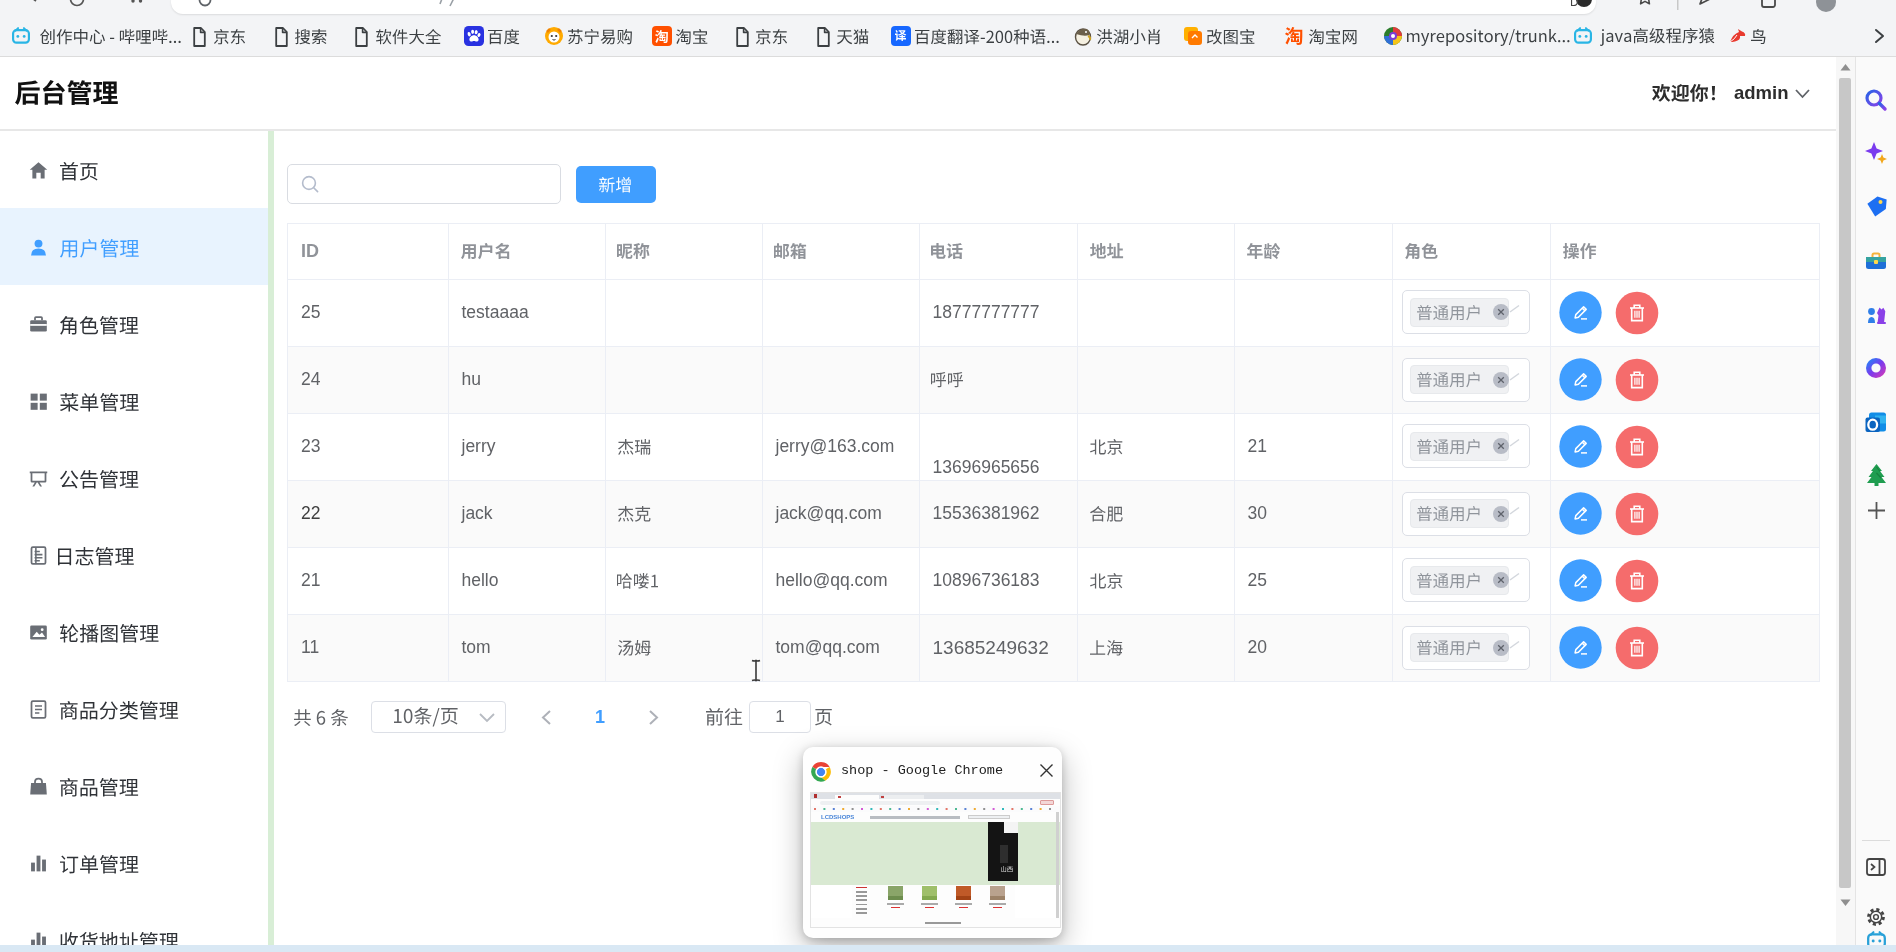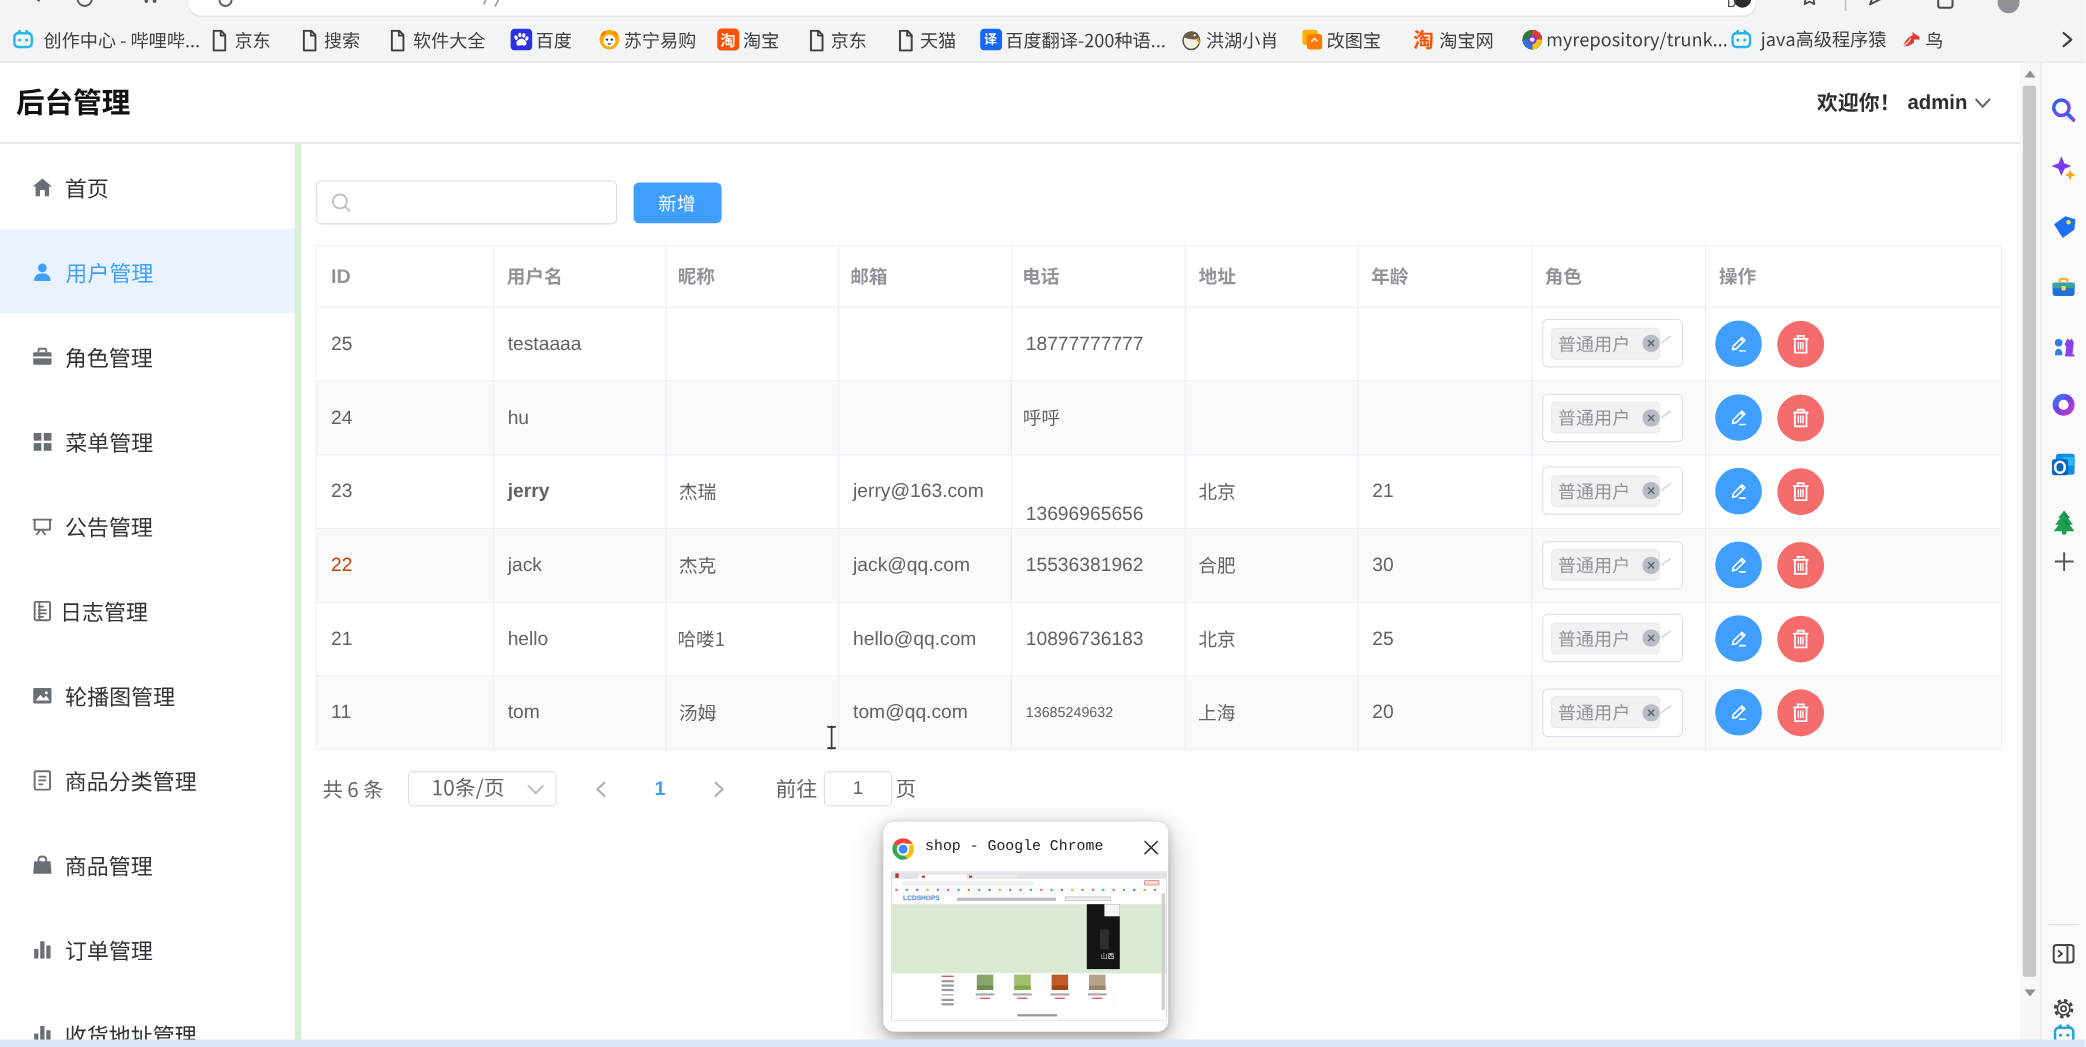--- a/index.html
+++ b/index.html
@@ -369,21 +369,21 @@
     <svg class="abs" style="left:1615px;top:358px" width="44" height="44" viewBox="0 0 44 44">
 <circle cx="22" cy="22" r="21.3" fill="#f56c6c"></circle>
 <g stroke="#fff" stroke-width="1.6" fill="none">
 <path d="M15 17 H29"></path>
 <path d="M19.2 17 V14.3 H24.8 V17"></path>
 <path d="M16.7 17 V29.6 H27.3 V17"></path>
 <path d="M19.9 19.8 V26.8 M22 19.8 V26.8 M24.1 19.8 V26.8" stroke-width="1.25"></path>
 </g>
     </svg>
     <div style="position:absolute;left:301px;top:435.0px;height:23px;line-height:23px;font-size:17.5px;font-weight:400;color:#606266;font-family:'Liberation Sans', sans-serif;text-align:left;white-space:nowrap">23</div>
-    <div style="position:absolute;left:461.5px;top:435.0px;height:23px;line-height:23px;font-size:17.5px;font-weight:700;color:#606266;font-family:'Liberation Sans', sans-serif;text-align:right;white-space:nowrap">jerry</div>
+    <div style="position:absolute;left:461.5px;top:435.0px;height:23px;line-height:23px;font-size:17.5px;font-weight:400;color:#606266;font-family:'Liberation Sans', sans-serif;text-align:right;white-space:nowrap">jerry</div>
     <svg style="position:absolute;left:617.7px;top:438.7px" width="34" height="18" viewBox="0.8 -14.3 34 18">
       <path d="M7.8 -14.3H9.2V-3.6H7.8ZM1.3 -11.6H15.7V-10.4H1.3ZM7.1 -11 8.1 -10.6Q7.4 -9.2 6.4 -7.9Q5.4 -6.7 4.2 -5.6Q3 -4.5 1.7 -3.9Q1.6 -4 1.5 -4.2Q1.3 -4.4 1.1 -4.6Q1 -4.8 0.8 -4.9Q2.1 -5.5 3.3 -6.5Q4.4 -7.4 5.5 -8.6Q6.5 -9.8 7.1 -11ZM9.9 -11Q10.4 -10.1 11.1 -9.2Q11.8 -8.3 12.6 -7.5Q13.5 -6.7 14.4 -6.1Q15.3 -5.4 16.3 -5Q16.1 -4.9 15.9 -4.7Q15.8 -4.5 15.6 -4.3Q15.4 -4.1 15.3 -3.9Q14.1 -4.6 12.9 -5.6Q11.7 -6.7 10.7 -8Q9.6 -9.3 8.9 -10.6ZM5.8 -2.2 6.9 -2.4Q7.1 -1.9 7.3 -1.3Q7.5 -0.7 7.6 -0.2Q7.8 0.4 7.9 0.8L6.7 1.1Q6.6 0.7 6.5 0.1Q6.3 -0.5 6.1 -1.1Q6 -1.7 5.8 -2.2ZM9.3 -2.2 10.5 -2.5Q10.7 -2 11 -1.4Q11.3 -0.8 11.5 -0.3Q11.7 0.3 11.8 0.7L10.6 1Q10.5 0.6 10.3 0Q10.1 -0.5 9.8 -1.1Q9.6 -1.7 9.3 -2.2ZM12.7 -2.3 13.9 -2.8Q14.3 -2.3 14.8 -1.6Q15.2 -1 15.6 -0.3Q16 0.3 16.2 0.8L15 1.4Q14.8 0.9 14.4 0.2Q14.1 -0.4 13.6 -1.1Q13.2 -1.8 12.7 -2.3ZM3 -2.7 4.2 -2.4Q3.9 -1.4 3.3 -0.4Q2.8 0.7 2.1 1.4L0.9 0.9Q1.6 0.2 2.1 -0.8Q2.7 -1.7 3 -2.7Z M17.8 -13.1H22.6V-11.9H17.8ZM17.9 -8.2H22.2V-7H17.9ZM17.7 -1.7Q18.7 -1.9 20 -2.3Q21.3 -2.7 22.7 -3.1L22.8 -1.9Q21.6 -1.5 20.3 -1.2Q19 -0.8 18 -0.5ZM19.6 -12.6H20.8V-2.1L19.6 -1.8ZM23.8 -13.6H25V-10.7H31.4V-13.6H32.7V-9.6H23.8ZM27.5 -14.3H28.7V-10.1H27.5ZM23 -8.3H33.3V-7.1H23ZM27.5 -7.7 28.8 -7.5Q28.6 -6.8 28.4 -6.1Q28.1 -5.4 27.9 -4.9L26.9 -5.1Q27 -5.6 27.2 -6.4Q27.4 -7.1 27.5 -7.7ZM23.6 -5.5H32.2V-4.4H24.8V1.4H23.6ZM31.7 -5.5H32.9V0.1Q32.9 0.5 32.8 0.7Q32.7 1 32.5 1.2Q32.2 1.3 31.8 1.3Q31.4 1.4 30.9 1.4Q30.9 1.1 30.7 0.8Q30.6 0.5 30.5 0.2Q30.9 0.3 31.1 0.3Q31.4 0.3 31.5 0.2Q31.7 0.2 31.7 0ZM26.3 -5H27.4V1.3H26.3ZM29 -5H30.1V1.3H29Z" fill="#606266"></path>
     </svg>
     <div style="position:absolute;left:775.5px;top:435.0px;height:23px;line-height:23px;font-size:17.5px;font-weight:400;color:#606266;font-family:'Liberation Sans', sans-serif;text-align:left;white-space:nowrap">jerry@163.com</div>
     <div style="position:absolute;left:932.5px;top:456px;height:23px;line-height:23px;font-size:17.5px;font-weight:400;color:#606266;font-family:Liberation Sans, sans-serif;text-align:left;white-space:nowrap">13696965656</div>
     <svg style="position:absolute;left:1089.9px;top:438.6px" width="34" height="18" viewBox="0.6 -14.4 34 18">
       <path d="M1.1 -10H6.1V-8.7H1.1ZM9.6 -14H10.9V-1.3Q10.9 -0.7 11.1 -0.5Q11.3 -0.3 11.8 -0.3Q11.9 -0.3 12.3 -0.3Q12.6 -0.3 13 -0.3Q13.4 -0.3 13.8 -0.3Q14.1 -0.3 14.3 -0.3Q14.7 -0.3 14.9 -0.6Q15.1 -0.9 15.2 -1.7Q15.3 -2.4 15.3 -3.8Q15.5 -3.7 15.7 -3.6Q15.9 -3.5 16.2 -3.4Q16.4 -3.3 16.6 -3.2Q16.5 -1.7 16.3 -0.8Q16.1 0.2 15.7 0.6Q15.3 1 14.4 1Q14.3 1 13.9 1Q13.5 1 13 1Q12.6 1 12.2 1Q11.8 1 11.7 1Q10.9 1 10.4 0.8Q10 0.6 9.8 0.1Q9.6 -0.5 9.6 -1.4ZM5.5 -14H6.8V1.2H5.5ZM15.1 -11.4 16.1 -10.2Q15.3 -9.6 14.4 -9Q13.4 -8.4 12.4 -7.8Q11.4 -7.2 10.4 -6.7Q10.4 -6.9 10.2 -7.2Q10 -7.5 9.9 -7.7Q10.8 -8.2 11.8 -8.8Q12.8 -9.5 13.6 -10.1Q14.5 -10.8 15.1 -11.4ZM0.6 -2.1Q1.3 -2.3 2.2 -2.6Q3.1 -3 4.1 -3.4Q5.1 -3.8 6.1 -4.2L6.3 -3Q5 -2.4 3.6 -1.8Q2.3 -1.3 1.2 -0.8Z M18.1 -12.2H32.9V-10.9H18.1ZM21.5 -8.4V-5.7H29.6V-8.4ZM20.2 -9.5H31V-4.5H20.2ZM28.6 -2.8 29.7 -3.5Q30.2 -2.9 30.8 -2.3Q31.5 -1.6 32 -1Q32.5 -0.4 32.9 0.1L31.8 0.9Q31.5 0.4 30.9 -0.3Q30.4 -0.9 29.8 -1.6Q29.2 -2.3 28.6 -2.8ZM24.9 -4.9H26.2V-0.1Q26.2 0.4 26.1 0.7Q25.9 1 25.5 1.2Q25 1.3 24.3 1.4Q23.5 1.4 22.4 1.4Q22.4 1.1 22.2 0.8Q22.1 0.4 22 0.2Q22.6 0.2 23.1 0.2Q23.6 0.2 24 0.2Q24.3 0.2 24.5 0.2Q24.7 0.2 24.8 0.1Q24.9 0 24.9 -0.1ZM21 -3.5 22.2 -3Q21.6 -2 20.7 -1Q19.7 0.1 18.8 0.8Q18.6 0.6 18.4 0.4Q18.1 0.2 17.9 0Q18.5 -0.4 19.1 -1Q19.6 -1.6 20.2 -2.3Q20.7 -2.9 21 -3.5ZM24.1 -14 25.3 -14.4Q25.7 -13.9 26.1 -13.2Q26.5 -12.5 26.7 -12L25.4 -11.5Q25.2 -12 24.8 -12.7Q24.4 -13.4 24.1 -14Z" fill="#606266"></path>
     </svg>
     <div style="position:absolute;left:1247.5px;top:435.0px;height:23px;line-height:23px;font-size:17.5px;font-weight:400;color:#606266;font-family:'Liberation Sans', sans-serif;text-align:left;white-space:nowrap">21</div>
     <div class="abs" style="left:1402px;top:424px;width:128px;height:44px;background:#fff;border:1px solid #dcdfe6;border-radius:5px"></div>
@@ -408,21 +408,21 @@
     </svg>
     <svg class="abs" style="left:1615px;top:425px" width="44" height="44" viewBox="0 0 44 44">
 <circle cx="22" cy="22" r="21.3" fill="#f56c6c"></circle>
 <g stroke="#fff" stroke-width="1.6" fill="none">
 <path d="M15 17 H29"></path>
 <path d="M19.2 17 V14.3 H24.8 V17"></path>
 <path d="M16.7 17 V29.6 H27.3 V17"></path>
 <path d="M19.9 19.8 V26.8 M22 19.8 V26.8 M24.1 19.8 V26.8" stroke-width="1.25"></path>
 </g>
     </svg>
-    <div style="position:absolute;left:301px;top:502.0px;height:23px;line-height:23px;font-size:17.5px;font-weight:400;color:#c2410c;font-family:'Liberation Sans', sans-serif;text-align:left;white-space:nowrap">22</div>
+    <div style="position:absolute;left:301px;top:502.0px;height:23px;line-height:23px;font-size:17.5px;font-weight:400;color:#404040;font-family:'Liberation Sans', sans-serif;text-align:left;white-space:nowrap">22</div>
     <div style="position:absolute;left:461.5px;top:502.0px;height:23px;line-height:23px;font-size:17.5px;font-weight:400;color:#606266;font-family:'Liberation Sans', sans-serif;text-align:left;white-space:nowrap">jack</div>
     <svg style="position:absolute;left:617.7px;top:505.7px" width="34" height="18" viewBox="0.8 -14.3 34 18">
       <path d="M7.8 -14.3H9.2V-3.6H7.8ZM1.3 -11.6H15.7V-10.4H1.3ZM7.1 -11 8.1 -10.6Q7.4 -9.2 6.4 -7.9Q5.4 -6.7 4.2 -5.6Q3 -4.5 1.7 -3.9Q1.6 -4 1.5 -4.2Q1.3 -4.4 1.1 -4.6Q1 -4.8 0.8 -4.9Q2.1 -5.5 3.3 -6.5Q4.4 -7.4 5.5 -8.6Q6.5 -9.8 7.1 -11ZM9.9 -11Q10.4 -10.1 11.1 -9.2Q11.8 -8.3 12.6 -7.5Q13.5 -6.7 14.4 -6.1Q15.3 -5.4 16.3 -5Q16.1 -4.9 15.9 -4.7Q15.8 -4.5 15.6 -4.3Q15.4 -4.1 15.3 -3.9Q14.1 -4.6 12.9 -5.6Q11.7 -6.7 10.7 -8Q9.6 -9.3 8.9 -10.6ZM5.8 -2.2 6.9 -2.4Q7.1 -1.9 7.3 -1.3Q7.5 -0.7 7.6 -0.2Q7.8 0.4 7.9 0.8L6.7 1.1Q6.6 0.7 6.5 0.1Q6.3 -0.5 6.1 -1.1Q6 -1.7 5.8 -2.2ZM9.3 -2.2 10.5 -2.5Q10.7 -2 11 -1.4Q11.3 -0.8 11.5 -0.3Q11.7 0.3 11.8 0.7L10.6 1Q10.5 0.6 10.3 0Q10.1 -0.5 9.8 -1.1Q9.6 -1.7 9.3 -2.2ZM12.7 -2.3 13.9 -2.8Q14.3 -2.3 14.8 -1.6Q15.2 -1 15.6 -0.3Q16 0.3 16.2 0.8L15 1.4Q14.8 0.9 14.4 0.2Q14.1 -0.4 13.6 -1.1Q13.2 -1.8 12.7 -2.3ZM3 -2.7 4.2 -2.4Q3.9 -1.4 3.3 -0.4Q2.8 0.7 2.1 1.4L0.9 0.9Q1.6 0.2 2.1 -0.8Q2.7 -1.7 3 -2.7Z M21.3 -8.4V-5.6H29.7V-8.4ZM20.1 -9.5H31V-4.5H20.1ZM18.2 -12.6H32.9V-11.4H18.2ZM24.8 -14.3H26.1V-9H24.8ZM26.6 -5.2H27.9V-0.6Q27.9 -0.2 28.1 -0.1Q28.2 -0 28.8 -0Q28.9 -0 29.2 -0Q29.6 -0 30 -0Q30.4 -0 30.7 -0Q31.1 -0 31.2 -0Q31.6 -0 31.8 -0.2Q31.9 -0.4 32 -0.9Q32.1 -1.5 32.1 -2.5Q32.3 -2.4 32.5 -2.3Q32.7 -2.2 32.9 -2.1Q33.1 -2.1 33.3 -2Q33.2 -0.7 33.1 -0Q32.9 0.7 32.5 0.9Q32.1 1.2 31.3 1.2Q31.2 1.2 31 1.2Q30.7 1.2 30.3 1.2Q30 1.2 29.6 1.2Q29.3 1.2 29 1.2Q28.8 1.2 28.6 1.2Q27.9 1.2 27.4 1Q27 0.9 26.8 0.5Q26.6 0.1 26.6 -0.6ZM22.8 -4.7H24.1Q24 -3.6 23.7 -2.6Q23.4 -1.6 22.8 -0.9Q22.1 -0.1 21.1 0.4Q20.1 1 18.5 1.4Q18.4 1.2 18.3 1Q18.2 0.8 18 0.6Q17.9 0.4 17.7 0.2Q19.2 -0.1 20.1 -0.5Q21.1 -1 21.6 -1.6Q22.1 -2.2 22.4 -3Q22.6 -3.8 22.8 -4.7Z" fill="#606266"></path>
     </svg>
     <div style="position:absolute;left:775.5px;top:502.0px;height:23px;line-height:23px;font-size:17.5px;font-weight:400;color:#606266;font-family:'Liberation Sans', sans-serif;text-align:left;white-space:nowrap">jack@qq.com</div>
     <div style="position:absolute;left:932.5px;top:502.0px;height:23px;line-height:23px;font-size:17.5px;font-weight:400;color:#606266;font-family:'Liberation Sans', sans-serif;text-align:left;white-space:nowrap">15536381962</div>
     <svg style="position:absolute;left:1089.8px;top:505.6px" width="35" height="18" viewBox="0.7 -14.3 35 18">
       <path d="M4.2 -8.7H12.8V-7.5H4.2ZM3.9 -0.8H13V0.4H3.9ZM3.3 -5.5H13.9V1.3H12.6V-4.3H4.6V1.3H3.3ZM8.8 -14.3 9.9 -13.8Q9 -12.3 7.7 -11.1Q6.3 -9.8 4.8 -8.8Q3.2 -7.7 1.6 -7Q1.4 -7.3 1.2 -7.6Q0.9 -7.9 0.7 -8.1Q2.3 -8.8 3.8 -9.7Q5.4 -10.7 6.6 -11.8Q7.9 -13 8.8 -14.3ZM9 -13.3Q10.6 -11.6 12.5 -10.4Q14.3 -9.2 16.5 -8.3Q16.2 -8.1 16 -7.8Q15.7 -7.5 15.6 -7.2Q14.1 -7.9 12.8 -8.7Q11.5 -9.5 10.3 -10.5Q9.1 -11.5 8 -12.8Z M19.3 -13.8H23V-12.6H19.3ZM19.3 -9.8H23.1V-8.6H19.3ZM25.6 -7.3H31.9V-6.1H25.6ZM19.3 -5.7H23.1V-4.5H19.3ZM18.8 -13.8H19.9V-7.6Q19.9 -6.6 19.9 -5.4Q19.9 -4.3 19.7 -3.1Q19.6 -1.9 19.3 -0.7Q19.1 0.4 18.6 1.4Q18.5 1.3 18.3 1.2Q18.1 1 17.9 0.9Q17.7 0.8 17.6 0.8Q18 -0.1 18.2 -1.2Q18.5 -2.2 18.6 -3.4Q18.7 -4.5 18.7 -5.6Q18.8 -6.7 18.8 -7.6ZM22.3 -13.8H23.5V-0.3Q23.5 0.2 23.4 0.5Q23.3 0.8 23 1Q22.6 1.1 22.1 1.2Q21.6 1.2 20.7 1.2Q20.7 1 20.6 0.8Q20.6 0.6 20.5 0.4Q20.4 0.1 20.3 -0Q20.9 -0 21.4 -0Q21.9 -0 22 -0Q22.3 -0 22.3 -0.3ZM25.5 -13.5H32.6V-5.2H31.4V-12.2H25.5ZM24.9 -13.5H26.1V-1.3Q26.1 -0.8 26.2 -0.6Q26.3 -0.3 26.5 -0.2Q26.8 -0.1 27.3 -0.1Q27.4 -0.1 27.8 -0.1Q28.2 -0.1 28.6 -0.1Q29.1 -0.1 29.5 -0.1Q30 -0.1 30.3 -0.1Q30.7 -0.1 30.9 -0.1Q31.4 -0.1 31.7 -0.4Q31.9 -0.7 32 -1.3Q32.1 -2 32.2 -3.2Q32.4 -3.1 32.8 -2.9Q33.1 -2.7 33.4 -2.7Q33.3 -1.3 33 -0.5Q32.8 0.4 32.3 0.7Q31.9 1.1 31 1.1Q30.8 1.1 30.5 1.1Q30.1 1.1 29.6 1.1Q29.1 1.1 28.6 1.1Q28.1 1.1 27.7 1.1Q27.3 1.1 27.2 1.1Q26.3 1.1 25.8 0.9Q25.3 0.7 25.1 0.2Q24.9 -0.4 24.9 -1.3ZM28.2 -13H29.3V-6.7H28.2Z" fill="#606266"></path>
     </svg>
     <div style="position:absolute;left:1247.5px;top:502.0px;height:23px;line-height:23px;font-size:17.5px;font-weight:400;color:#606266;font-family:'Liberation Sans', sans-serif;text-align:left;white-space:nowrap">30</div>
@@ -494,21 +494,21 @@
 <path d="M16.7 17 V29.6 H27.3 V17"></path>
 <path d="M19.9 19.8 V26.8 M22 19.8 V26.8 M24.1 19.8 V26.8" stroke-width="1.25"></path>
 </g>
     </svg>
     <div style="position:absolute;left:301px;top:636.0px;height:23px;line-height:23px;font-size:17.5px;font-weight:400;color:#606266;font-family:'Liberation Sans', sans-serif;text-align:left;white-space:nowrap">11</div>
     <div style="position:absolute;left:461.5px;top:636.0px;height:23px;line-height:23px;font-size:17.5px;font-weight:400;color:#606266;font-family:'Liberation Sans', sans-serif;text-align:left;white-space:nowrap">tom</div>
     <svg style="position:absolute;left:617.7px;top:639.7px" width="35" height="18" viewBox="0.8 -14.3 35 18">
       <path d="M1.6 -13.2 2.4 -14.1Q2.9 -13.8 3.5 -13.5Q4 -13.2 4.5 -12.9Q5.1 -12.6 5.4 -12.3L4.6 -11.3Q4.3 -11.6 3.8 -11.9Q3.3 -12.2 2.7 -12.6Q2.2 -12.9 1.6 -13.2ZM0.8 -8.5 1.5 -9.4Q2 -9.2 2.6 -8.9Q3.2 -8.6 3.7 -8.2Q4.2 -7.9 4.5 -7.6L3.8 -6.6Q3.5 -6.9 3 -7.2Q2.5 -7.6 1.9 -7.9Q1.3 -8.2 0.8 -8.5ZM1.3 0.3Q1.6 -0.4 2.1 -1.3Q2.6 -2.2 3.1 -3.2Q3.6 -4.2 4 -5.2L5 -4.4Q4.6 -3.6 4.2 -2.6Q3.8 -1.6 3.3 -0.7Q2.8 0.2 2.4 1ZM5.9 -13.5H13.4V-12.3H5.9ZM14.7 -8.8H16Q16 -8.8 16 -8.7Q16 -8.6 16 -8.4Q16 -8.3 15.9 -8.2Q15.8 -5.9 15.7 -4.4Q15.5 -2.8 15.4 -1.8Q15.2 -0.8 15 -0.2Q14.8 0.3 14.6 0.6Q14.3 0.9 14.1 1.1Q13.8 1.2 13.4 1.2Q13.1 1.2 12.6 1.2Q12.2 1.2 11.6 1.2Q11.6 0.9 11.5 0.6Q11.4 0.2 11.3 -0Q11.8 0 12.2 0.1Q12.7 0.1 12.9 0.1Q13.1 0.1 13.2 0Q13.4 -0 13.5 -0.2Q13.8 -0.4 14 -1.3Q14.2 -2.2 14.4 -3.9Q14.5 -5.7 14.7 -8.5ZM6.5 -7.4Q6.4 -7.5 6.3 -7.8Q6.3 -8 6.1 -8.2Q6 -8.4 5.9 -8.6Q6.3 -8.6 6.8 -8.9Q7.3 -9.1 7.8 -9.4Q8.1 -9.6 8.7 -10Q9.2 -10.3 10 -10.8Q10.7 -11.4 11.4 -12Q12.2 -12.6 12.9 -13.2V-13.3L13.5 -13.6L14.5 -12.9Q12.6 -11.3 10.9 -10.1Q9.1 -8.8 7.4 -8V-8Q7.4 -8 7.3 -7.9Q7.1 -7.9 7 -7.8Q6.8 -7.7 6.6 -7.6Q6.5 -7.5 6.5 -7.4ZM6.5 -7.4V-8.4L7.2 -8.8H15.1V-7.6H8Q7.4 -7.6 7 -7.5Q6.6 -7.5 6.5 -7.4ZM12.3 -8.1 13.4 -7.9Q12.5 -4.7 10.9 -2.4Q9.3 -0.1 7 1.4Q6.9 1.3 6.7 1.1Q6.5 1 6.3 0.8Q6.1 0.7 6 0.6Q8.3 -0.7 9.9 -3Q11.4 -5.2 12.3 -8.1ZM9 -8 10.2 -7.8Q9.6 -6 8.5 -4.6Q7.4 -3.3 6.2 -2.3Q6.1 -2.4 5.9 -2.6Q5.7 -2.7 5.5 -2.9Q5.3 -3 5.2 -3.1Q6.5 -3.9 7.5 -5.2Q8.5 -6.5 9 -8Z M25.1 -13.5H26.3Q26.2 -12.1 26.1 -10.4Q26 -8.7 25.9 -7Q25.7 -5.4 25.6 -3.9Q25.4 -2.4 25.3 -1.2H24.1Q24.2 -2.4 24.4 -3.9Q24.5 -5.4 24.7 -7.1Q24.8 -8.8 24.9 -10.4Q25.1 -12.1 25.1 -13.5ZM25.8 -13.5H31.7V-12.4H25.8ZM24.9 -2.4H33.1V-1.2H24.9ZM23.6 -8H33.4V-6.9H23.6ZM31.3 -13.5H32.5Q32.5 -13.5 32.5 -13.4Q32.5 -13.3 32.5 -13.1Q32.5 -12.9 32.5 -12.8Q32.4 -9.3 32.3 -6.9Q32.2 -4.5 32.1 -3Q32 -1.5 31.8 -0.6Q31.6 0.2 31.4 0.5Q31.1 0.9 30.9 1Q30.6 1.2 30.2 1.2Q29.8 1.3 29.3 1.3Q28.7 1.3 28.1 1.2Q28.1 1 28 0.6Q27.9 0.3 27.8 0.1Q28.4 0.1 28.9 0.2Q29.4 0.2 29.7 0.2Q29.9 0.2 30 0.1Q30.2 0 30.3 -0.2Q30.5 -0.4 30.6 -1.2Q30.8 -2 30.9 -3.5Q31 -5 31.1 -7.4Q31.2 -9.8 31.3 -13.2ZM27 -11.1 27.8 -11.7Q28.2 -11.3 28.7 -10.9Q29.1 -10.5 29.5 -10Q29.8 -9.6 30.1 -9.3L29.2 -8.7Q29 -9 28.6 -9.4Q28.2 -9.9 27.8 -10.3Q27.4 -10.8 27 -11.1ZM26.7 -5.7 27.5 -6.2Q28 -5.9 28.4 -5.4Q28.9 -4.9 29.3 -4.5Q29.7 -4 29.9 -3.7L29 -3Q28.8 -3.4 28.4 -3.9Q28 -4.3 27.5 -4.8Q27.1 -5.3 26.7 -5.7ZM17.9 -10.8H22.4V-9.6H17.9ZM18.1 -4.6 18.9 -5.3Q19.8 -4.7 20.7 -3.9Q21.6 -3.1 22.4 -2.3Q23.1 -1.5 23.6 -0.8L22.6 0.1Q22.2 -0.6 21.5 -1.4Q20.7 -2.3 19.8 -3.1Q19 -3.9 18.1 -4.6ZM22.1 -10.8H22.3L22.5 -10.8L23.2 -10.7Q23.1 -7.4 22.5 -5Q21.9 -2.7 20.9 -1.1Q19.8 0.4 18.4 1.3Q18.2 1.1 18 0.8Q17.8 0.5 17.6 0.3Q18.9 -0.4 19.9 -1.8Q20.8 -3.3 21.4 -5.4Q21.9 -7.6 22.1 -10.5ZM18.1 -4.6Q18.3 -5.5 18.6 -6.7Q18.9 -7.9 19.1 -9.2Q19.4 -10.5 19.6 -11.8Q19.7 -13.1 19.8 -14.3L21 -14.2Q20.9 -13 20.7 -11.6Q20.5 -10.3 20.2 -8.9Q20 -7.6 19.7 -6.4Q19.4 -5.1 19.2 -4.2Z" fill="#606266"></path>
     </svg>
     <div style="position:absolute;left:775.5px;top:636.0px;height:23px;line-height:23px;font-size:17.5px;font-weight:400;color:#606266;font-family:'Liberation Sans', sans-serif;text-align:left;white-space:nowrap">tom@qq.com</div>
-    <div style="position:absolute;left:932.5px;top:636.0px;height:23px;line-height:23px;font-size:13px;font-weight:400;color:#606266;font-family:'Liberation Sans', sans-serif;text-align:left;white-space:nowrap">13685249632</div>
+    <div style="position:absolute;left:932.5px;top:636.0px;height:23px;line-height:23px;font-size:19px;font-weight:400;color:#606266;font-family:'Liberation Sans', sans-serif;text-align:left;white-space:nowrap">13685249632</div>
     <svg style="position:absolute;left:1089.6px;top:639.7px" width="35" height="18" viewBox="0.9 -14.3 35 18">
       <path d="M8 -8.8H15V-7.5H8ZM0.9 -0.7H16.1V0.5H0.9ZM7.3 -14H8.6V-0H7.3Z M24 -9.6H25.2Q25.1 -8.5 24.9 -7.4Q24.8 -6.2 24.6 -5.1Q24.5 -4 24.3 -2.9Q24.2 -1.9 24.1 -1.1H22.8Q23 -1.9 23.1 -3Q23.3 -4 23.5 -5.2Q23.6 -6.3 23.8 -7.4Q23.9 -8.6 24 -9.6ZM26.5 -8 27.2 -8.4Q27.7 -8 28.3 -7.5Q28.8 -7 29.1 -6.6L28.4 -6Q28.1 -6.4 27.6 -7Q27 -7.6 26.5 -8ZM26 -4.4 26.8 -4.8Q27.3 -4.4 27.9 -3.8Q28.5 -3.2 28.8 -2.8L28.1 -2.2Q27.8 -2.7 27.2 -3.3Q26.6 -3.9 26 -4.4ZM24.1 -12.4H33V-11.2H24.1ZM24.6 -9.6H31.4V-8.4H24.6ZM21.8 -6H33.4V-4.9H21.8ZM23.5 -2.2H32.9V-1.1H23.5ZM24.5 -14.3 25.7 -14Q25.4 -12.9 24.9 -11.9Q24.4 -10.8 23.9 -9.9Q23.3 -9 22.8 -8.3Q22.6 -8.4 22.4 -8.6Q22.2 -8.7 22 -8.8Q21.8 -9 21.6 -9Q22.3 -9.7 22.8 -10.5Q23.3 -11.4 23.8 -12.3Q24.2 -13.3 24.5 -14.3ZM31 -9.6H32.2Q32.2 -9.6 32.2 -9.4Q32.2 -9.3 32.2 -9.2Q32.2 -9 32.2 -8.9Q32.1 -6.5 32 -4.8Q31.8 -3.1 31.7 -2Q31.6 -0.9 31.4 -0.3Q31.3 0.3 31 0.6Q30.8 0.9 30.5 1Q30.2 1.1 29.8 1.2Q29.5 1.2 28.9 1.2Q28.3 1.2 27.7 1.2Q27.7 0.9 27.6 0.6Q27.5 0.3 27.3 0.1Q28 0.1 28.5 0.1Q29.1 0.2 29.3 0.2Q29.6 0.2 29.7 0.1Q29.9 0.1 30 -0.1Q30.2 -0.3 30.3 -0.9Q30.4 -1.4 30.6 -2.5Q30.7 -3.6 30.8 -5.2Q30.9 -6.9 31 -9.3ZM18.6 -13.2 19.3 -14Q19.9 -13.8 20.4 -13.5Q21 -13.2 21.5 -12.9Q22 -12.6 22.3 -12.3L21.6 -11.4Q21.2 -11.6 20.7 -12Q20.3 -12.3 19.7 -12.6Q19.1 -12.9 18.6 -13.2ZM17.7 -8.2 18.4 -9.1Q18.9 -8.9 19.4 -8.6Q20 -8.3 20.4 -8Q20.9 -7.7 21.2 -7.4L20.5 -6.4Q20.2 -6.7 19.7 -7Q19.3 -7.4 18.7 -7.7Q18.2 -8 17.7 -8.2ZM18.2 0.4Q18.6 -0.3 19 -1.2Q19.4 -2.1 19.8 -3.2Q20.2 -4.2 20.6 -5.2L21.6 -4.5Q21.2 -3.6 20.9 -2.6Q20.5 -1.6 20.1 -0.7Q19.7 0.3 19.3 1.1Z" fill="#606266"></path>
     </svg>
     <div style="position:absolute;left:1247.5px;top:636.0px;height:23px;line-height:23px;font-size:17.5px;font-weight:400;color:#606266;font-family:'Liberation Sans', sans-serif;text-align:left;white-space:nowrap">20</div>
     <div class="abs" style="left:1402px;top:626px;width:128px;height:44px;background:#fff;border:1px solid #dcdfe6;border-radius:5px"></div>
     <div class="abs" style="left:1410px;top:633px;width:99px;height:29px;background:#f0f1f3;border:1px solid #e7e9ec;border-radius:4px"></div>
     <svg style="position:absolute;left:1417.1px;top:639.8px" width="65" height="17" viewBox="0.9 -13.9 65 17">
       <path d="M1.8 -11.9H14.9V-10.8H1.8ZM0.9 -7.6H15.7V-6.5H0.9ZM6 -11.4H7.2V-7H6ZM9.3 -11.4H10.4V-7H9.3ZM2.5 -10.2 3.5 -10.6Q4 -10.1 4.4 -9.4Q4.7 -8.7 4.9 -8.2L3.8 -7.7Q3.7 -8.3 3.3 -9Q3 -9.7 2.5 -10.2ZM3.9 -13.5 4.9 -13.9Q5.3 -13.5 5.6 -13Q6 -12.6 6.1 -12.2L5 -11.7Q4.8 -12.1 4.5 -12.6Q4.2 -13.1 3.9 -13.5ZM12.8 -10.7 13.9 -10.3Q13.6 -9.6 13.2 -8.9Q12.8 -8.2 12.4 -7.7L11.4 -8.1Q11.7 -8.4 11.9 -8.9Q12.2 -9.3 12.4 -9.8Q12.7 -10.3 12.8 -10.7ZM11.4 -13.9 12.6 -13.5Q12.3 -12.9 11.9 -12.3Q11.5 -11.8 11.2 -11.3L10.1 -11.7Q10.4 -12.1 10.8 -12.8Q11.2 -13.4 11.4 -13.9ZM3.1 -5.5H13.5V1.2H12.2V-4.5H4.3V1.3H3.1ZM4 -2.9H12.6V-1.9H4ZM4 -0.3H12.6V0.7H4Z M20.7 -7.7V-1.4H19.5V-6.5H17.2V-7.7ZM17.6 -12.5 18.4 -13.2Q18.9 -12.8 19.5 -12.3Q20 -11.8 20.5 -11.3Q21 -10.9 21.3 -10.5L20.4 -9.7Q20.1 -10 19.6 -10.5Q19.1 -11 18.6 -11.5Q18.1 -12.1 17.6 -12.5ZM23.9 -11.1 24.7 -11.8Q25.5 -11.5 26.4 -11.2Q27.3 -10.8 28.1 -10.4Q28.9 -10.1 29.5 -9.7L28.6 -8.9Q28.1 -9.3 27.3 -9.6Q26.5 -10 25.6 -10.4Q24.7 -10.8 23.9 -11.1ZM22.5 -9.7H31V-8.8H23.7V-1.2H22.5ZM30.4 -9.7H31.6V-2.4Q31.6 -1.9 31.5 -1.7Q31.4 -1.5 31.1 -1.3Q30.7 -1.2 30.2 -1.2Q29.7 -1.1 28.8 -1.1Q28.8 -1.4 28.7 -1.7Q28.6 -1.9 28.5 -2.2Q29.1 -2.1 29.5 -2.1Q30 -2.1 30.2 -2.1Q30.3 -2.1 30.4 -2.2Q30.4 -2.3 30.4 -2.4ZM22.5 -13.3H30.7V-12.3H22.5ZM23.1 -7.3H30.9V-6.4H23.1ZM23.1 -4.9H30.9V-3.9H23.1ZM26.4 -9.3H27.6V-1.2H26.4ZM30.3 -13.3H30.6L30.9 -13.3L31.6 -12.7Q30.8 -11.9 29.7 -11.2Q28.5 -10.4 27.4 -9.9Q27.3 -10.1 27.1 -10.3Q26.9 -10.5 26.7 -10.7Q27.4 -11 28.1 -11.4Q28.8 -11.8 29.4 -12.2Q30 -12.6 30.3 -13ZM20.2 -1.9Q20.6 -1.9 20.9 -1.7Q21.3 -1.4 22 -0.9Q22.8 -0.4 23.9 -0.3Q25 -0.1 26.3 -0.1Q27.1 -0.1 27.9 -0.2Q28.7 -0.2 29.5 -0.2Q30.3 -0.3 31.1 -0.3Q31.9 -0.4 32.5 -0.4Q32.4 -0.3 32.3 -0.1Q32.3 0.2 32.2 0.4Q32.2 0.6 32.1 0.8Q31.7 0.8 31 0.8Q30.3 0.9 29.5 0.9Q28.6 0.9 27.8 0.9Q27 0.9 26.3 0.9Q24.8 0.9 23.7 0.8Q22.6 0.6 21.7 0Q21.2 -0.3 20.8 -0.6Q20.4 -0.9 20.1 -0.9Q19.9 -0.9 19.5 -0.6Q19.1 -0.3 18.7 0.1Q18.3 0.6 17.9 1.1L17.1 0.1Q18 -0.8 18.7 -1.3Q19.5 -1.9 20.2 -1.9Z M36.2 -12.7H46.9V-11.5H36.2ZM36.2 -8.9H46.9V-7.7H36.2ZM36.1 -4.9H46.9V-3.7H36.1ZM35.5 -12.7H36.7V-6.7Q36.7 -5.8 36.7 -4.7Q36.6 -3.6 36.4 -2.5Q36.1 -1.4 35.7 -0.4Q35.2 0.6 34.5 1.4Q34.4 1.3 34.2 1.1Q34 1 33.9 0.8Q33.7 0.7 33.5 0.6Q34.2 -0.2 34.6 -1.1Q35 -2 35.2 -3Q35.4 -3.9 35.5 -4.9Q35.5 -5.8 35.5 -6.7ZM46.4 -12.7H47.6V-0.4Q47.6 0.2 47.5 0.5Q47.3 0.9 46.9 1Q46.5 1.2 45.7 1.2Q45 1.2 43.8 1.2Q43.8 1 43.6 0.6Q43.5 0.3 43.4 0Q44 0.1 44.5 0.1Q45 0.1 45.4 0.1Q45.8 0 46 0Q46.2 0 46.3 -0Q46.4 -0.1 46.4 -0.4ZM40.7 -12.3H42V1.2H40.7Z M52.3 -11.3H53.6V-7.7Q53.6 -6.7 53.5 -5.5Q53.4 -4.3 53.1 -3.1Q52.9 -1.9 52.4 -0.7Q51.9 0.4 51.1 1.4Q51 1.3 50.8 1.1Q50.6 1 50.4 0.9Q50.2 0.7 50.1 0.7Q50.8 -0.2 51.3 -1.3Q51.7 -2.4 51.9 -3.5Q52.1 -4.6 52.2 -5.7Q52.3 -6.8 52.3 -7.7ZM56.8 -13.6 58 -13.9Q58.3 -13.4 58.5 -12.7Q58.8 -12 59 -11.5L57.7 -11.2Q57.6 -11.7 57.3 -12.4Q57 -13 56.8 -13.6ZM53.1 -11.3H63.4V-4.6H62.2V-10.1H53.1ZM53.1 -6.8H62.9V-5.7H53.1Z" fill="#8f949b"></path>
     </svg>
     <svg class="abs" style="left:1493px;top:640px" width="16" height="16" viewBox="0 0 16 16">

